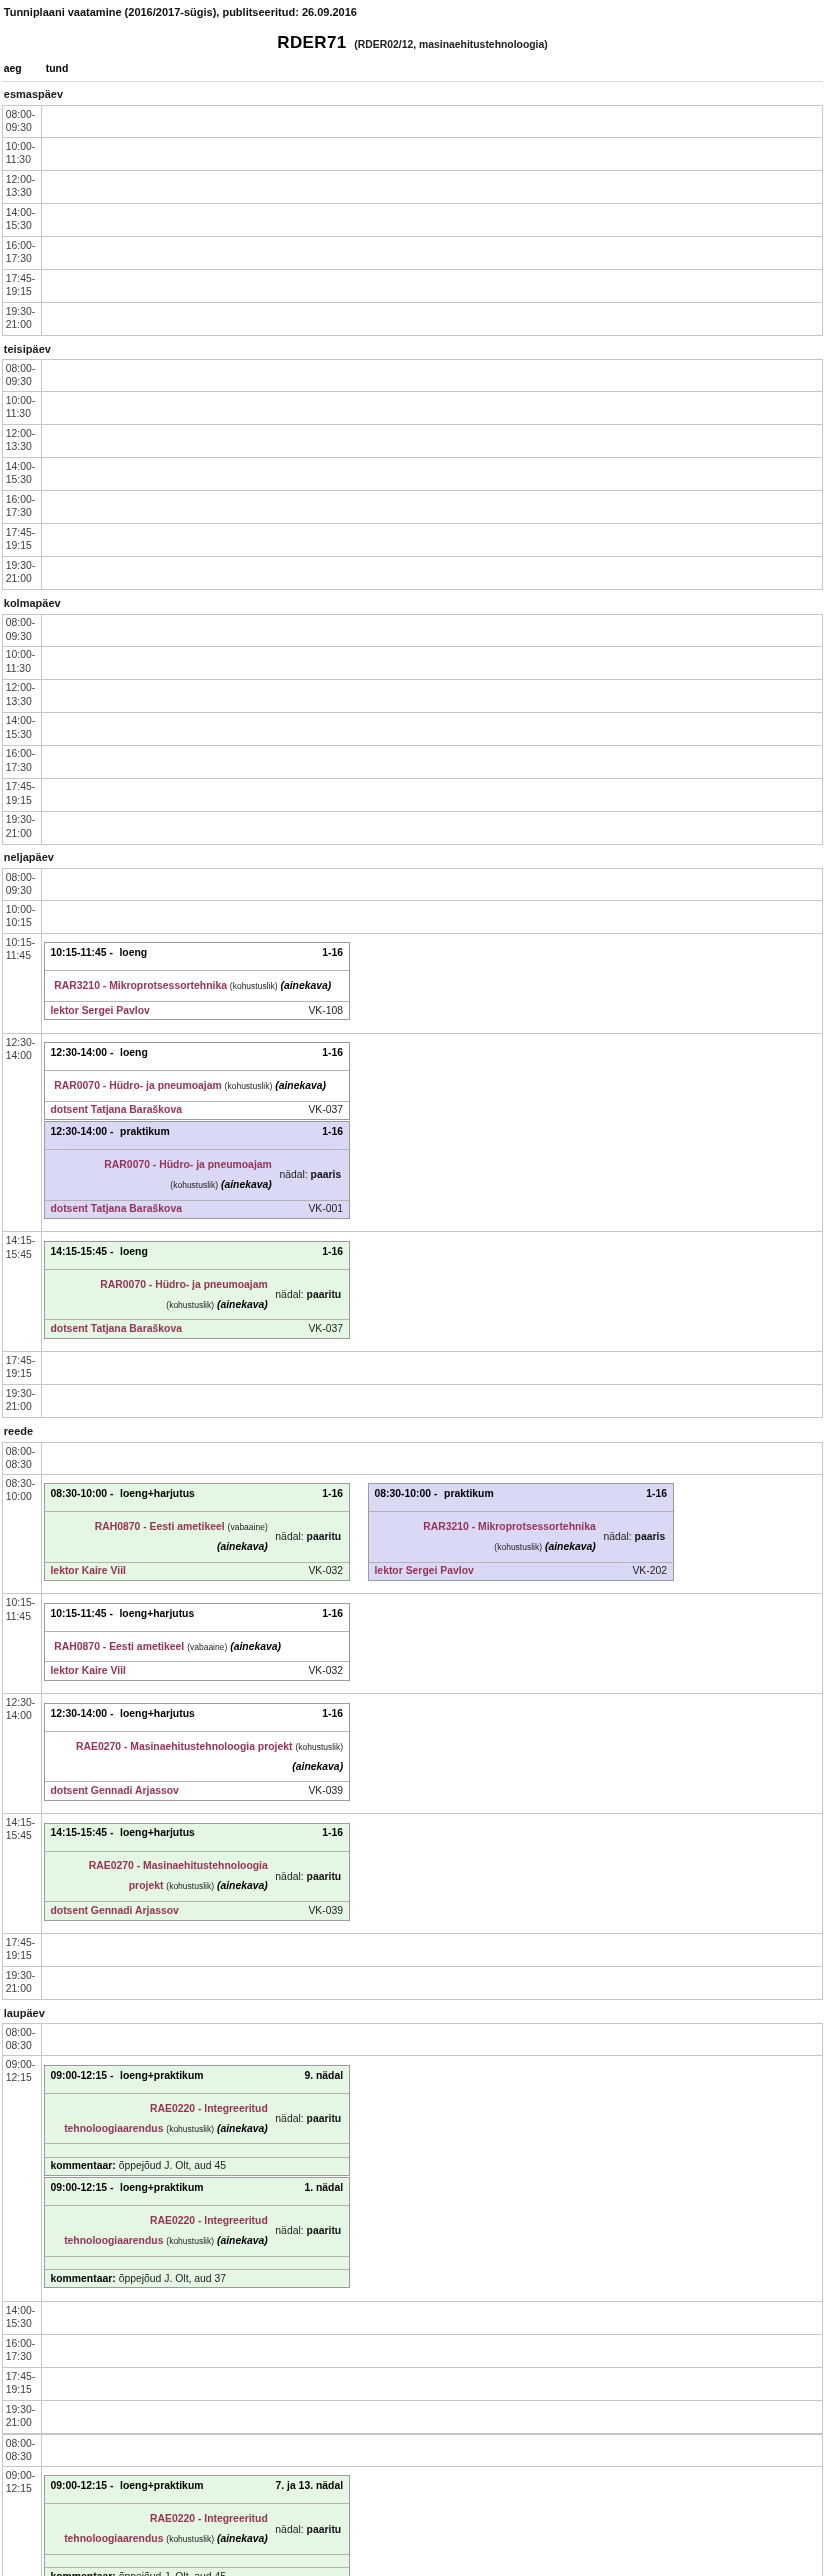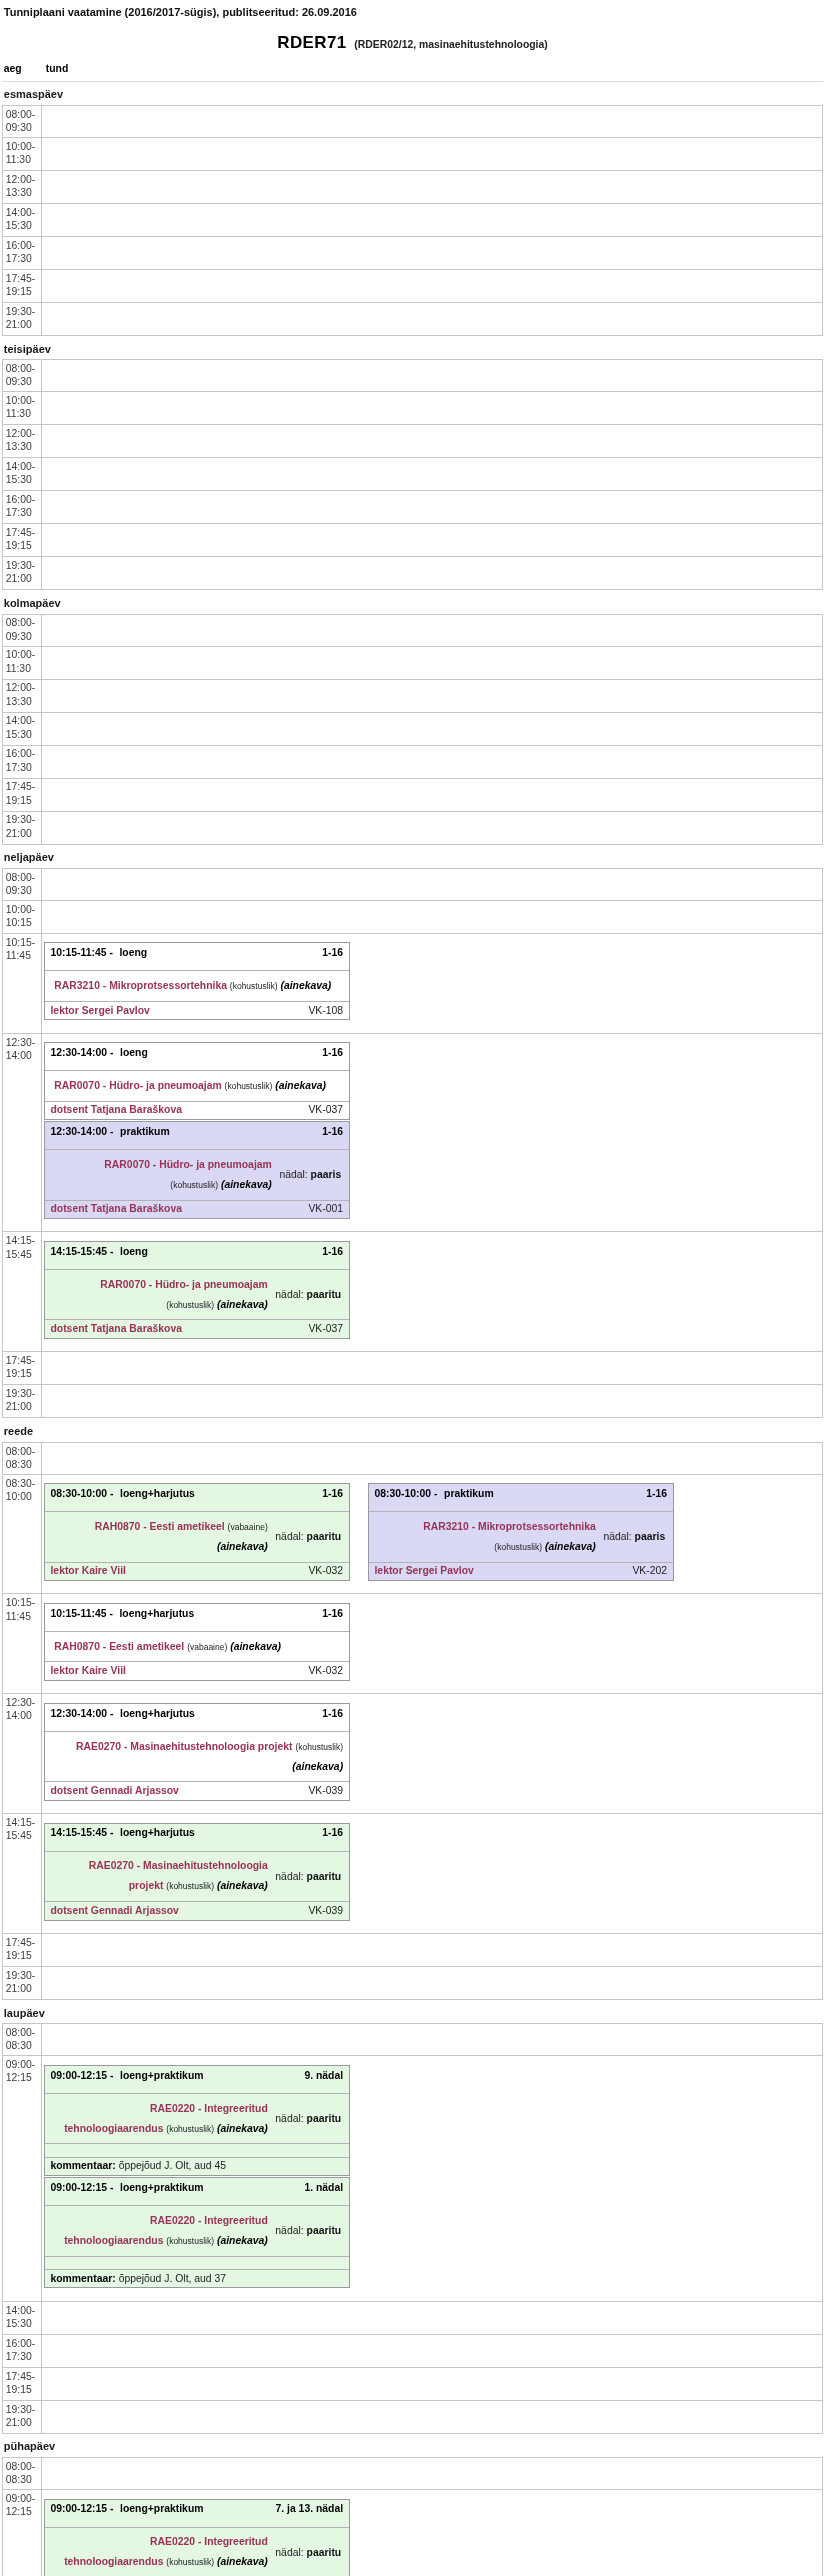--- a/index.html
+++ b/index.html
@@ -607,21 +607,20 @@
           <div class="row">
     <div class="time-cell">
       <span class="time-text">19:30-
 21:00</span>
     </div>
     <div class="content-cell"></div>
   </div>
         </div>
   </div>
       <div class="day">
-    <div class="day-label">pühapäev</div>
     <div class="day-rows">
           <div class="row">
     <div class="time-cell">
       <span class="time-text">08:00-
 08:30</span>
     </div>
     <div class="content-cell"></div>
   </div>
           <div class="row">
     <div class="time-cell">

